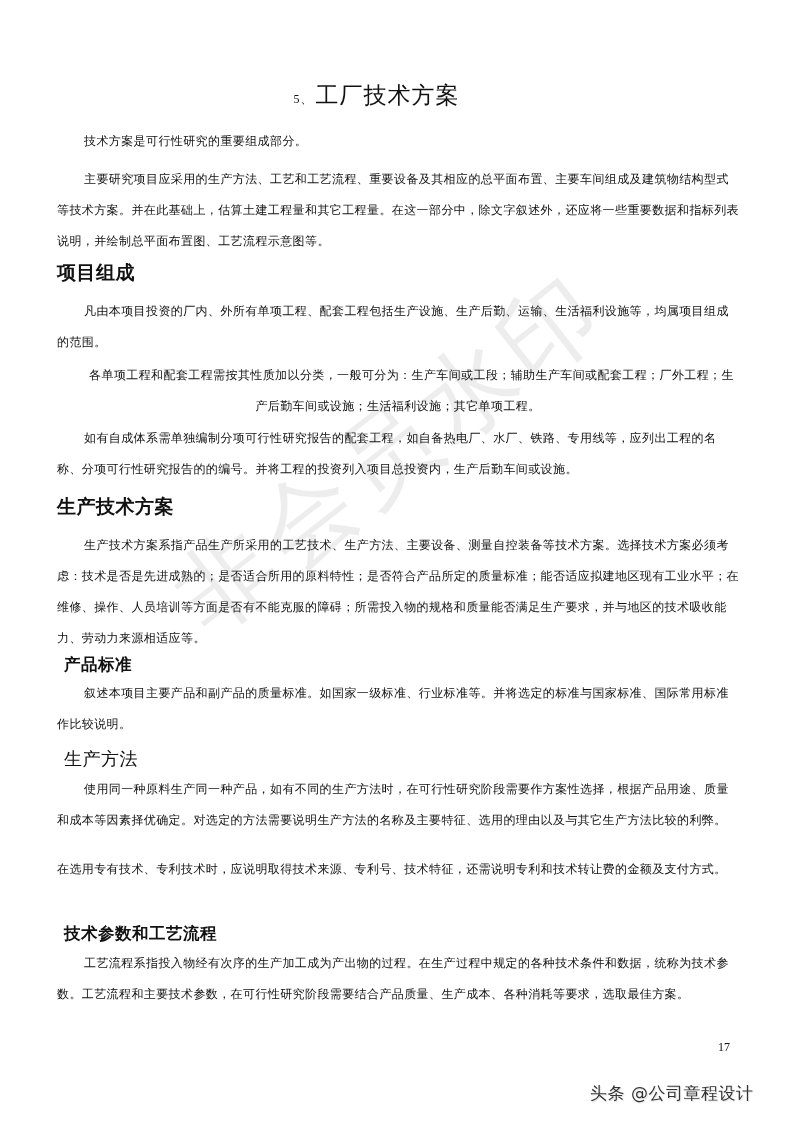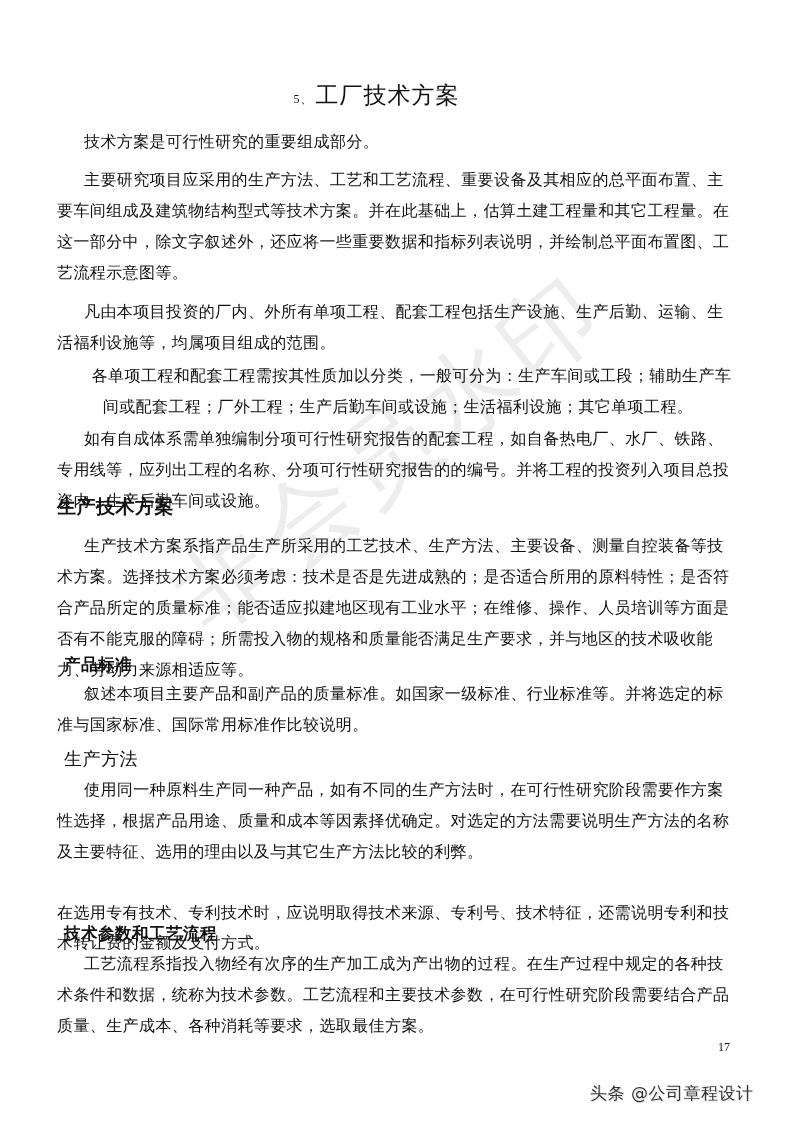--- a/index.html
+++ b/index.html
@@ -2,21 +2,21 @@
 <html><head>
 <meta charset="utf-8">
 <style>
   html, body { margin: 0; padding: 0; background: #ffffff; }
   body { width: 793px; height: 1122px; position: relative; overflow: hidden;
          font-family: "DejaVu Sans", "Liberation Sans", sans-serif; color: #111; }
   .page { position: absolute; left: 0; top: 0; width: 793px; height: 1122px; }
   .title { position: absolute; top: 80px; left: 0; width: 753px; text-align: center;
            font-size: 23px; letter-spacing: 1px; color: #111; }
   .title .num { font-family: "Liberation Serif", serif; font-size: 12px; margin-right: 2px; }
-  .para { font-size: 16px; line-height: 31px; margin: 0; text-indent: 27px; letter-spacing: 0.4px; }
+  .para { font-size: 12px; line-height: 31px; margin: 0; text-indent: 27px; letter-spacing: 0.4px; }
   .para.noindent { text-indent: 0; }
   .h1 { font-weight: bold; font-size: 19px; margin: 0; letter-spacing: 0.5px; }
   .h2 { font-weight: bold; font-size: 16.5px; margin: 7px; letter-spacing: 0.5px; }
   .h2.plain { font-weight: normal; font-size: 18px; }
   .abs { position: absolute; left: 57px; width: 682px; }
   .pagenum { position: absolute; left: 718px; top: 1040px; font-family: "Liberation Serif", serif; font-size: 12px; }
   .brand { position: absolute; left: 590px; top: 1082px; font-size: 17px; color: #333;
            text-shadow: 0 0 1px #fff, 1px 1px 1px #ddd; letter-spacing: 0.5px; }
   .watermark { position: absolute; left: 150px; top: 560px; font-size: 96px; color: rgba(0,0,0,0.07);
                transform: rotate(-38deg); transform-origin: left top; white-space: nowrap; pointer-events: none;
@@ -29,32 +29,33 @@
 
   <div class="watermark">非会员水印</div>
 
   <div class="title">
     <span class="num">5、</span><span>工厂技术方案</span>
   </div>
 
   <p class="para abs" style="top:126px;">技术方案是可行性研究的重要组成部分。</p>
   <p class="para abs" style="top:164px;">主要研究项目应采用的生产方法、工艺和工艺流程、重要设备及其相应的总平面布置、主要车间组成及建筑物结构型式等技术方案。并在此基础上，估算土建工程量和其它工程量。在这一部分中，除文字叙述外，还应将一些重要数据和指标列表说明，并绘制总平面布置图、工艺流程示意图等。</p>
 
+  <h2 class="h1 abs" style="top:260px;">项目组成</h2>
   <p class="para abs" style="top:296px;">凡由本项目投资的厂内、外所有单项工程、配套工程包括生产设施、生产后勤、运输、生活福利设施等，均属项目组成的范围。</p>
   <p class="para abs" style="top:360px;text-align:center;">各单项工程和配套工程需按其性质加以分类，一般可分为：生产车间或工段；辅助生产车间或配套工程；厂外工程；生产后勤车间或设施；生活福利设施；其它单项工程。</p>
   <p class="para abs" style="top:423px;">如有自成体系需单独编制分项可行性研究报告的配套工程，如自备热电厂、水厂、铁路、专用线等，应列出工程的名称、分项可行性研究报告的的编号。并将工程的投资列入项目总投资内，生产后勤车间或设施。</p>
 
   <h2 class="h1 abs" style="top:494px;">生产技术方案</h2>
   <p class="para abs" style="top:530px;">生产技术方案系指产品生产所采用的工艺技术、生产方法、主要设备、测量自控装备等技术方案。选择技术方案必须考虑：技术是否是先进成熟的；是否适合所用的原料特性；是否符合产品所定的质量标准；能否适应拟建地区现有工业水平；在维修、操作、人员培训等方面是否有不能克服的障碍；所需投入物的规格和质量能否满足生产要求，并与地区的技术吸收能力、劳动力来源相适应等。</p>
 
   <h3 class="h2 abs" style="top:647px;">产品标准</h3>
   <p class="para abs" style="top:678px;">叙述本项目主要产品和副产品的质量标准。如国家一级标准、行业标准等。并将选定的标准与国家标准、国际常用标准作比较说明。</p>
 
   <h3 class="h2 plain abs" style="top:740px;">生产方法</h3>
   <p class="para abs" style="top:774px;">使用同一种原料生产同一种产品，如有不同的生产方法时，在可行性研究阶段需要作方案性选择，根据产品用途、质量和成本等因素择优确定。对选定的方法需要说明生产方法的名称及主要特征、选用的理由以及与其它生产方法比较的利弊。</p>
-  <p class="para noindent abs" style="top:858px; line-height:30px;margin-top:40px;">在选用专有技术、专利技术时，应说明取得技术来源、专利号、技术特征，还需说明专利和技术转让费的金额及支付方式。</p>
+  <p class="para noindent abs" style="top:858px; line-height:22px;">在选用专有技术、专利技术时，应说明取得技术来源、专利号、技术特征，还需说明专利和技术转让费的金额及支付方式。</p>
 
   <h3 class="h2 abs" style="top:916px;">技术参数和工艺流程</h3>
   <p class="para abs" style="top:948px;">工艺流程系指投入物经有次序的生产加工成为产出物的过程。在生产过程中规定的各种技术条件和数据，统称为技术参数。工艺流程和主要技术参数，在可行性研究阶段需要结合产品质量、生产成本、各种消耗等要求，选取最佳方案。</p>
 
   <div class="pagenum">17</div>
   <div class="brand">头条 @公司章程设计</div>
 </div>
 
 </body></html>

